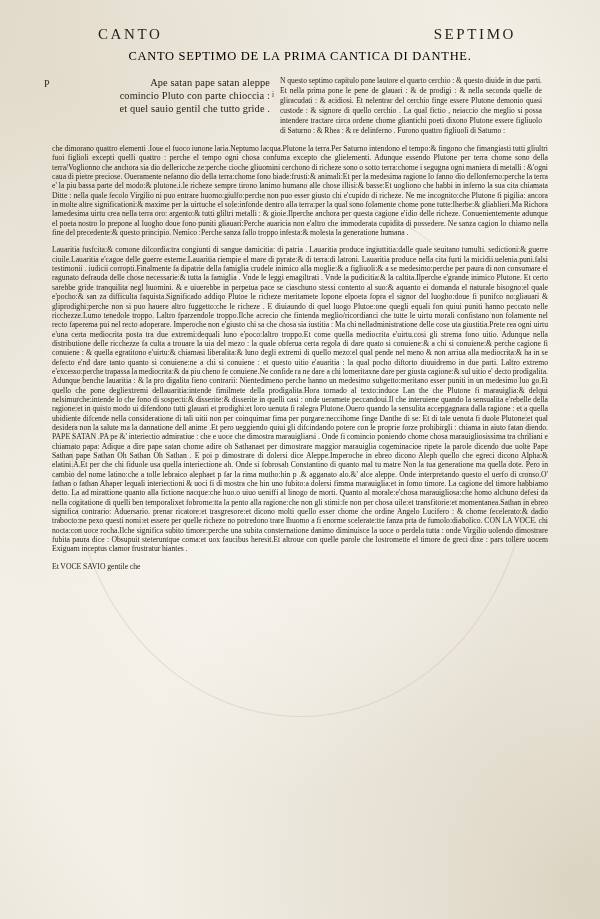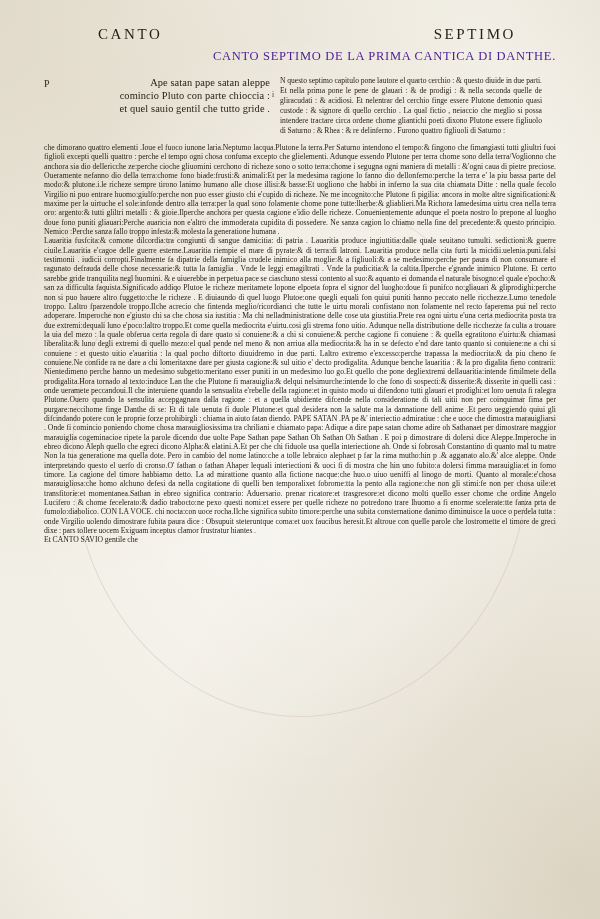--- a/index.html
+++ b/index.html
@@ -58,25 +58,25 @@
     justify-content: space-between;
     font-size: 15px;
     letter-spacing: 2.6px;
     padding: 0 40px 0 54px;
     margin-bottom: 6px;
     color: #271f13;
     gap: 16px;
   }
   .rh-left, .rh-right { white-space: nowrap; }
   .title-line {
-    text-align: right;
+    text-align: center;
     font-size: 12.5px;
     letter-spacing: 0.7px;
     margin: 0 0 12px 0;
-    color: #4c1d95;
+    color: #000000;
   }
   .two-col {
     display: flex;
     gap: 10px;
     align-items: flex-start;
   }
   .col-left {
     width: 226px;
     position: relative;
   }
@@ -122,21 +122,21 @@
     font-size: 7.7px;
     line-height: 9.35px;
     text-align: justify;
     letter-spacing: 0px;
     word-spacing: -0.25px;
     color: #241c11;
     -webkit-hyphens: none;
     hyphens: none;
   }
   .body-block p {
-    margin: 0;
+    margin: 8px;
     text-indent: 0;
   }
   .body-block .l { display: block; }
   .last-line { text-align: left; }
 </style>
 </head>
 <body>
 
 <div class="page">
   <div class="ring"></div>
@@ -164,17 +164,17 @@
       <div class="col-right">
         <span class="marginal">i</span>
         <div class="gloss">N questo septimo capitulo pone lautore el quarto cerchio : &amp; questo diuide in due parti. Et nella prima pone le pene de glauari : &amp; de prodigi : &amp; nella seconda quelle de gliracudati : &amp; acidiosi. Et nelentrar del cerchio finge essere Plutone demonio quasi custode : &amp; signore di quello cerchio . La qual fictio , neiaccio che meglio si possa intendere tractare circa ordene chome gliantichi poeti dixono Plutone essere figliuolo di Saturno : &amp; Rhea : &amp; re delinferno . Furono quattro figliuoli di Saturno :</div>
       </div>
 
     </div>
 
     <div class="body-block">
       <p class="l">che dimorano quattro elementi .Ioue el fuoco iunone laria.Neptumo lacqua.Plutone la terra.Per Saturno intendono el tempo:&amp; fingono che fimangiasti tutti gliultri fuoi figlioli excepti quelli quattro : perche el tempo ogni chosa confuma excepto che glielementi. Adunque essendo Plutone per terra chome sono della terra/Voglionno che anchora sia dio dellericche ze:perche cioche gliuomini cerchono di richeze sono o sotto terra:chome i segugna ogni maniera di metalli : &amp;'ogni caua di pietre preciose. Oueramente nefanno dio della terra:chome fono biade:frusti:&amp; animali:Et per la medesima ragione lo fanno dio dellonferno:perche la terra e' la piu bassa parte del modo:&amp; plutone.i.le richeze sempre tirono lanimo humano alle chose illisi:&amp; basse:Et uogliono che habbi in inferno la sua cita chiamata Ditte : nella quale fecolo Virgilio ni puo entrare huomo:giulfo:perche non puo esser giusto chi e'cupido di richeze. Ne me incognito:che Plutone fi pigilia: ancora in molte altre significationi:&amp; maxime per la uirtuche el sole:infonde dentro alla terra:per la qual sono folamente chome pone tutte:lherbe:&amp; gliablieri.Ma Richora lamedesima uirtu crea nella terra oro: argento:&amp; tutti gliltri metalli : &amp; gioie.Ilperche anchora per questa cagione e'idio delle richeze. Conuenientemente adunque el poeta nostro lo prepone al luogho doue fono puniti gliauari:Perche auaricia non e'altro che immoderata cupidita di possedere. Ne sanza cagion lo chiamo nella fine del precedente:&amp; questo principio. Nemico :Perche sanza fallo troppo infesta:&amp; molesta la generatione humana .</p>
       <p class="l">Lauaritia fusfcita:&amp; comone dilcordia:tra congiunti di sangue damicitia: di patria . Lauaritia produce ingiuttitia:dalle quale seuitano tumulti. sedictioni:&amp; guerre ciuile.Lauaritia e'cagoe delle guerre esterne.Lauaritia riempie el mare di pyrate:&amp; di terra:di latroni. Lauaritia produce nella cita furti la micidii.uelenia.puni.falsi testimonii . iudicii corropti.Finalmente fa dipatrie della famiglia crudele inimico alla moglie:&amp; a figliuoli:&amp; a se medesimo:perche per paura di non consumare el ragunato defrauda delle chose necessarie:&amp; tutta la famiglia . Vnde le leggi emagiltrati . Vnde la pudicitia:&amp; la caltita.Ilperche e'grande inimico Plutone. Et certo sarebbe gride tranquilita negl huomini. &amp; e uiuerebbe in perpetua pace se ciaschuno stessi contento al suo:&amp; aquanto ei domanda el naturale bisogno:el quale e'pocho:&amp; san za difficulta faquista.Significado addiqo Plutoe le richeze meritamete lopone elpoeta fopra el signor del luogho:doue fi punifco no:gliauari &amp; gliprodighi:perche non si puo hauere altro fuggetto:che le richeze . E diuiaundo di quel luogo Plutoe:one quegli equali fon quiui puniti hanno peccato nelle ricchezze.Lumo tenedole troppo. Laltro fparzendole troppo.Ilche acrecio che fintenda meglio/ricordianci che tutte le uirtu morali confistano non folamente nel recto faperema pui nel recto adoperare. Imperoche non e'giusto chi sa che chosa sia iustitia : Ma chi nelladministratione delle cose uta giustitia.Prete rea ogni uirtu e'una certa mediocrita posta tra due extremi:dequali luno e'poco:laltro troppo.Et come quella mediocrita e'uirtu.cosi gli strema fono uitio. Adunque nella distributione delle ricchezze fa culta a trouare la uia del mezo : la quale obferua certa regola di dare quato si conuiene:&amp; a chi si conuiene:&amp; perche cagione fi conuiene : &amp; quella egratitono e'uirtu:&amp; chiamasi liberalita:&amp; luno degli extremi di quello mezo:el qual pende nel meno &amp; non arriua alla mediocrita:&amp; ha in se defecto e'nd dare tanto quanto si conuiene:ne a chi si conuiene : et questo uitio e'auaritia : la qual pocho diftorto diuuidremo in due parti. Laltro extremo e'excesso:perche trapassa la mediocrita:&amp; da piu cheno fe conuiene.Ne confide ra ne dare a chi lomeritaxne dare per giusta cagione:&amp; sul uitio e' decto prodigalita. Adunque benche lauaritia : &amp; la pro digalita fieno contrarii: Nientedimeno perche hanno un medesimo subgetto:meritano esser puniti in un medesimo luo go.Et quello che pone degliextremi dellauaritia:intende fimilmete della prodigalita.Hora tornado al texto:induce Lan the che Plutone fi marauiglia:&amp; delqui nelsimurche:intende lo che fono di sospecti:&amp; disserite:&amp; disserite in quelli casi : onde ueramete peccandoui.Il che interuiene quando la sensualita e'rebelle della ragione:et in quisto modo ui difendono tutti glauari et prodighi:et loro uenuta fi ralegra Plutone.Ouero quando la sensulita accepgagnara dalla ragione : et a quella ubidiente difcende nella consideratione di tali uitii non per coinquimar fima per purgare:neccihome finge Danthe di se: Et di tale uenuta fi duole Plutone:et qual desidera non la salute ma la dannatione dell anime .Et pero ueggiendo quiui gli difcindando potere con le proprie forze prohibirgli : chiama in aiuto fatan diendo. PAPE SATAN .PA pe &amp;' interiectio admiratiue : che e uoce che dimostra marauigliarsi . Onde fi comincio poniendo chome chosa marauigliosissima tra chriliani e chiamato papa: Adique a dire pape satan chome adire oh Sathanaet per dimostrare maggior marauiglia cogeminacioe ripete la parole dicendo due uolte Pape Sathan pape Sathan Oh Sathan Oh Sathan . E poi p dimostrare di dolersi dice Aleppe.Imperoche in ebreo dicono Aleph quello che egreci dicono Alpha:&amp; elatini.A.Et per che chi fiduole usa quella interiectione ah. Onde si fobrosah Constantino di quanto mal tu matre Non la tua generatione ma quella dote. Pero in cambio del nome latino:che a tolle lebraico alephaet p far la rima mutho:hin p .&amp; agganato alo.&amp;' alce aleppe. Onde interpretando questo el uerfo di cronso.O' fathan o fathan Ahaper lequali interiectioni &amp; uoci fi di mostra che hin uno fubito:a dolersi fimma marauiglia:et in fomo timore. La cagione del timore habbiamo detto. La ad mirattione quanto alla fictione nacque:che huo.o uiuo ueniffi al linogo de morti. Quanto al morale:e'chosa marauigliosa:che homo alchuno defesi da nella cogitatione di quelli ben temporalixet fobrome:tta la pento alla ragione:che non gli stimi:fe non per chosa uile:et transfitorie:et momentanea.Sathan in ebreo significa contrario: Aduersario. prenar ricatore:et trasgresore:et dicono molti quello esser chome che ordine Angelo Lucifero : &amp; chome fecelerato:&amp; dadio trabocto:ne pexo questi nomi:et essere per quelle richeze no potredono trare lhuomo a fi enorme scelerate:tte fanza prta de fumolo:diabolico. CON LA VOCE. chi nocta:con uoce rocha.Ilche significa subito timore:perche una subita consternatione danimo diminuisce la uoce o perdela tutta : onde Virgilio uolendo dimostrare fubita paura dice : Obsupuit steteruntque coma:et uox faucibus heresit.Et altroue con quelle parole che lostromette el timore de greci dixe : pars tollere uocem Exiguam inceptus clamor frustratur hiantes .</p>
-      <p class="l last-line">Et CANTO SAVIO gentile che</p>
+      <p class="l last-line">Et VOCE SAVIO gentile che</p>
     </div>
 
   </div>
 </div>
 
 </body></html>

